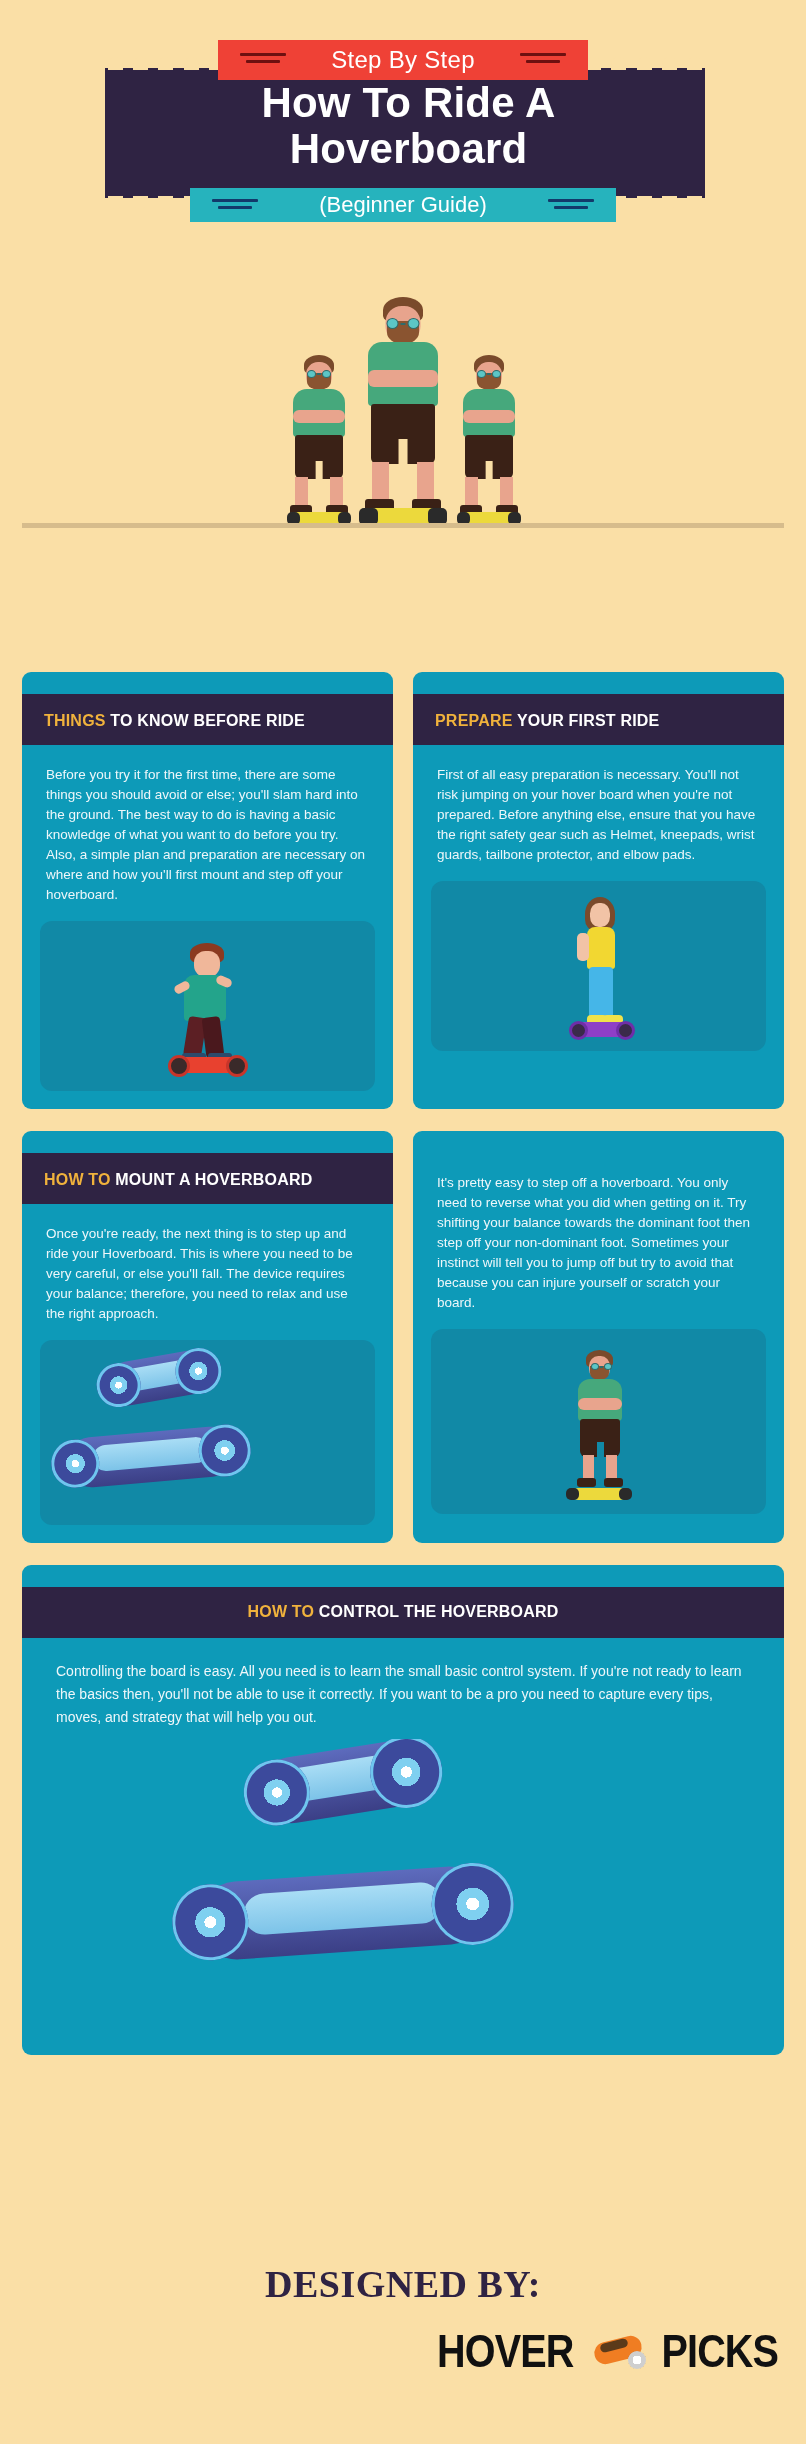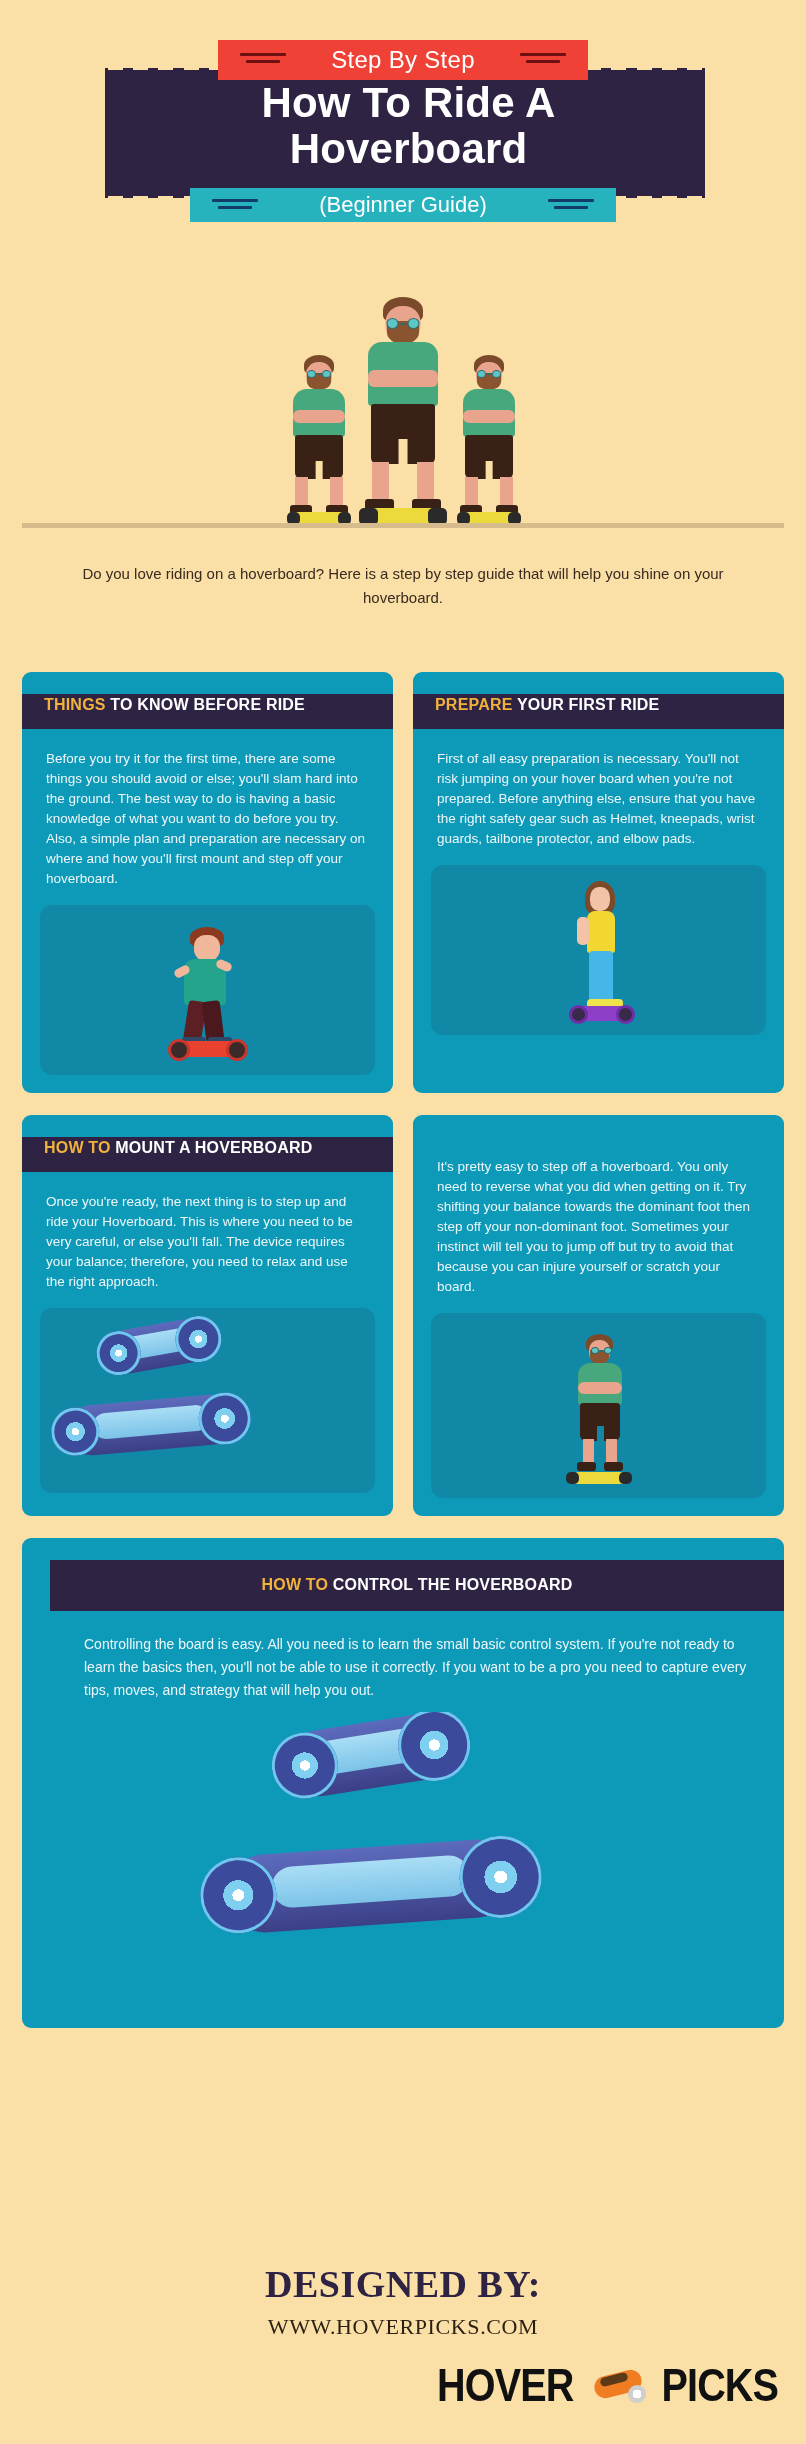--- a/index.html
+++ b/index.html
@@ -256,25 +256,25 @@
     justify-content: space-between;
     margin-bottom: 22px;
   }
   .card {
     background: #0d9ab8;
     border-radius: 9px;
     overflow: hidden;
     position: relative;
   }
   .card.half { width: 371px; }
-  .card.full { width: 762px; padding-left: 28px; }
+  .card.full { width: 762px; }
   .card-top-strip { height: 22px; }
   .card-head {
     background: #2f2343;
-    padding: 0 22px 13px 22px;
+    padding: 16px 22px 13px 22px;
   }
   .card.full .card-head { text-align: center; padding: 14px 22px 15px; }
   .card-head .h {
     color: #ffffff;
     font-size: 16px;
     line-height: 22px;
     font-weight: bold;
     letter-spacing: .2px;
   }
   .card.full .card-head .h { font-size: 16px; }
@@ -558,21 +558,20 @@
       <div class="shoe" style="right:8px; top:150px; width:22px; height:10px;"></div>
       <div class="board" style="width:62px; height:13px;">
         <span class="w l"></span>
           <span class="w r"></span>
       </div>
     </div>
   </div>
 
   <div class="divider"></div>
 
-  <p class="intro">Do you love riding on a hoverboard? Here is a step by step guide that will help you shine on your hoverboard.</p>
 
   <div class="cards">
 
     <div class="row">
 
       <div class="card half">
         <div class="card-top-strip"></div>
         <div class="card-head">
           <div class="h"><span class="accent">THINGS</span><span> TO KNOW BEFORE RIDE</span></div>
         </div>
@@ -697,21 +696,20 @@
             <div class="wheel l" style="width:76px;height:76px;"></div>
             <div class="wheel r" style="width:82px;height:82px;"></div>
           </div>
         </div>
       </div>
     </div>
   </div>
 
   <div class="footer">
     <div class="designed">DESIGNED BY:</div>
-    <div class="site">WWW.HOVERPICKS.COM</div>
     <div class="logo">
       <span class="lw">HOVER</span>
       <span class="mark">
         <span class="body"></span>
         <span class="dark"></span>
         <span class="hub"></span>
       </span>
       <span class="lw">PICKS</span>
     </div>
   </div>

